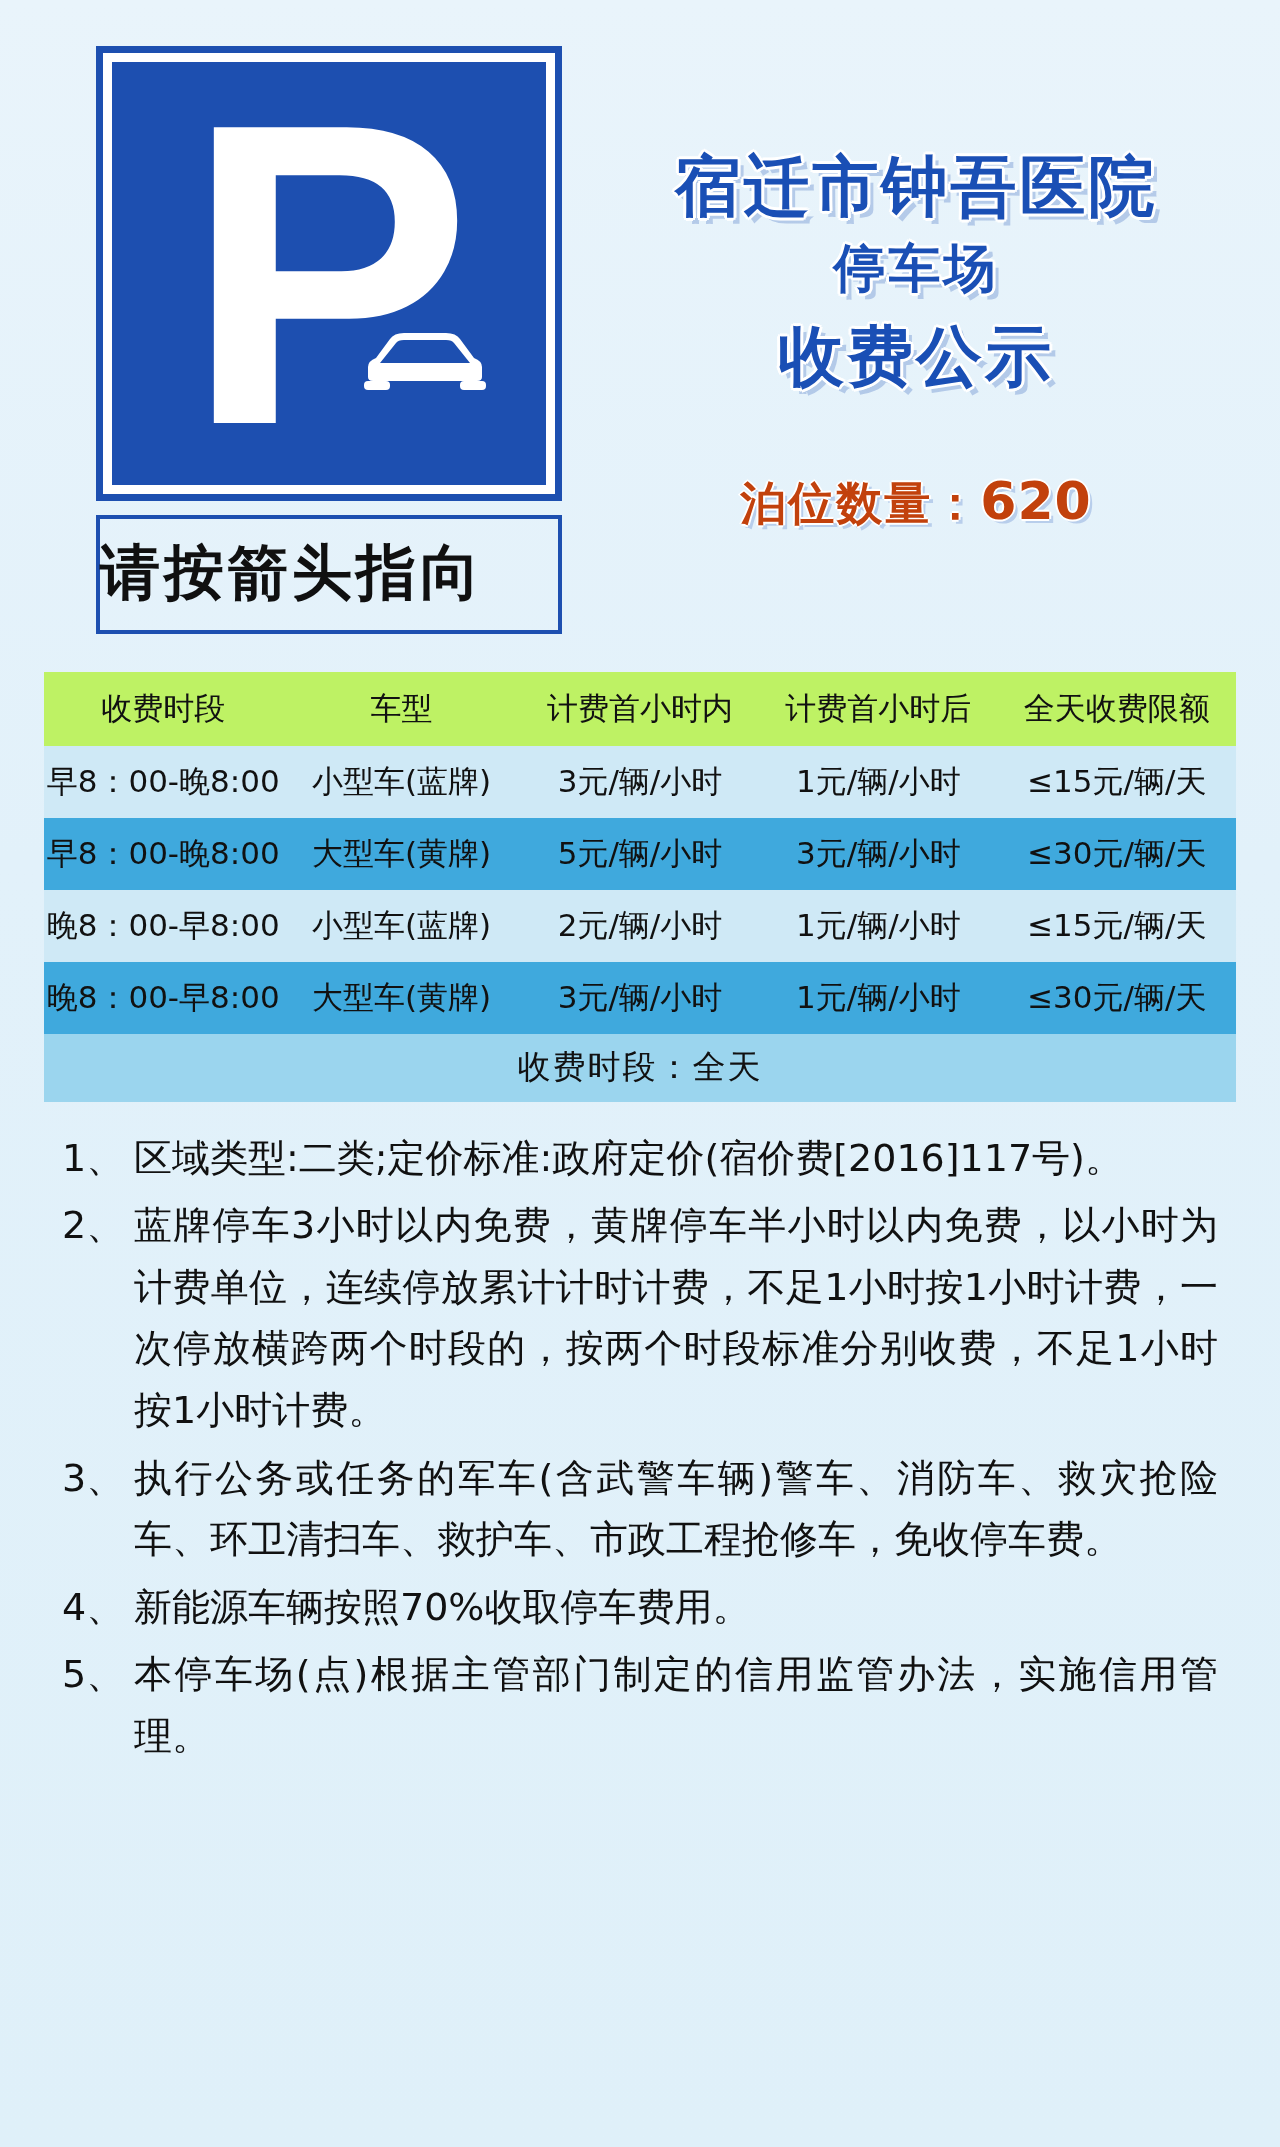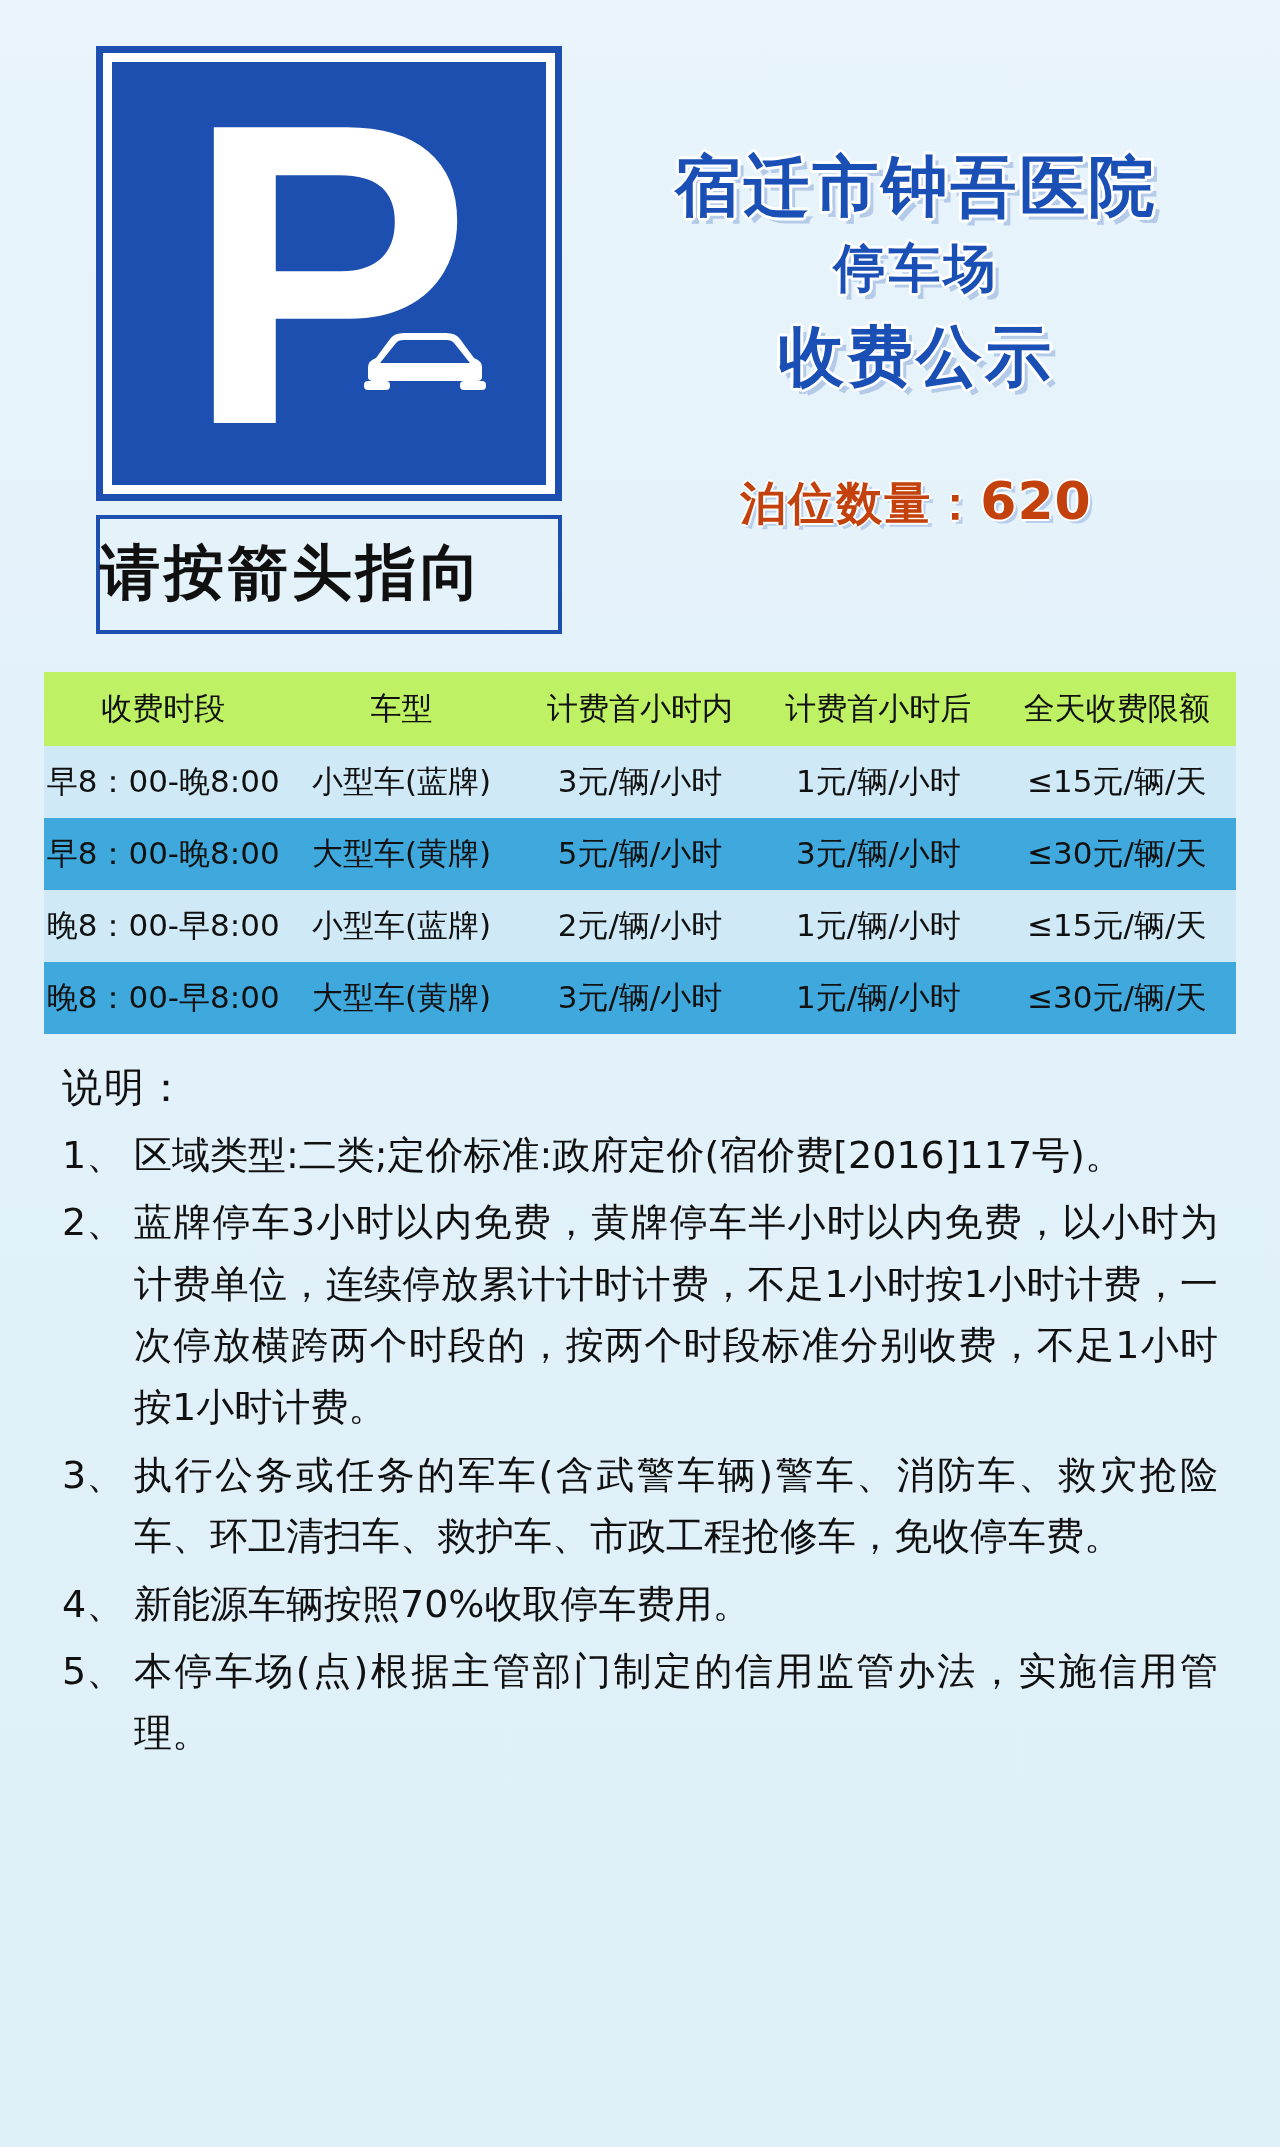--- a/index.html
+++ b/index.html
@@ -257,25 +257,27 @@
     <td>1元/辆/小时</td>
     <td>≤15元/辆/天</td>
   </tr>
   <tr class="row-dark">
     <td>晚8：00-早8:00</td>
     <td>大型车(黄牌)</td>
     <td>3元/辆/小时</td>
     <td>1元/辆/小时</td>
     <td>≤30元/辆/天</td>
   </tr>
+  <tr class="tbl-footer">
+    <td colspan="5">收费时段：全天</td>
+  </tr>
 </tbody>
   </table>
 
 <div class="notes">
-  <div class="notes-title">说明：</div>
 
   <div class="note-item">
     <div class="note-idx">1、</div>
     <div class="note-text">区域类型:二类;定价标准:政府定价(宿价费[2016]117号)。</div>
   </div>
   <div class="note-item">
     <div class="note-idx">2、</div>
     <div class="note-text">蓝牌停车3小时以内免费，黄牌停车半小时以内免费，以小时为计费单位，连续停放累计计时计费，不足1小时按1小时计费，一次停放横跨两个时段的，按两个时段标准分别收费，不足1小时按1小时计费。</div>
   </div>
   <div class="note-item">

